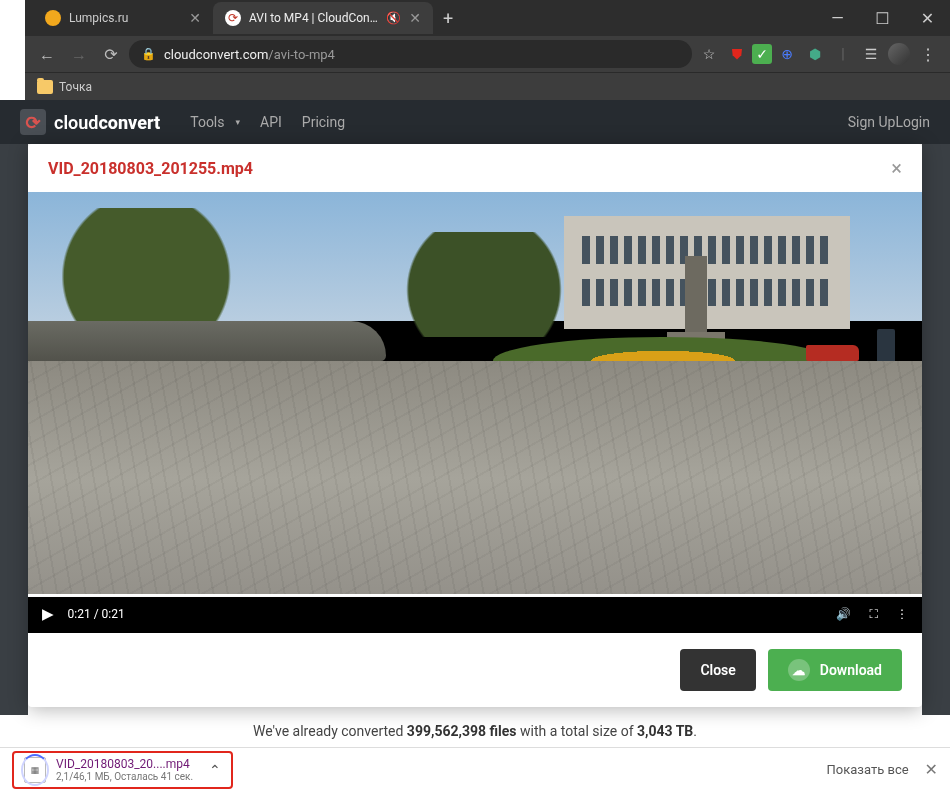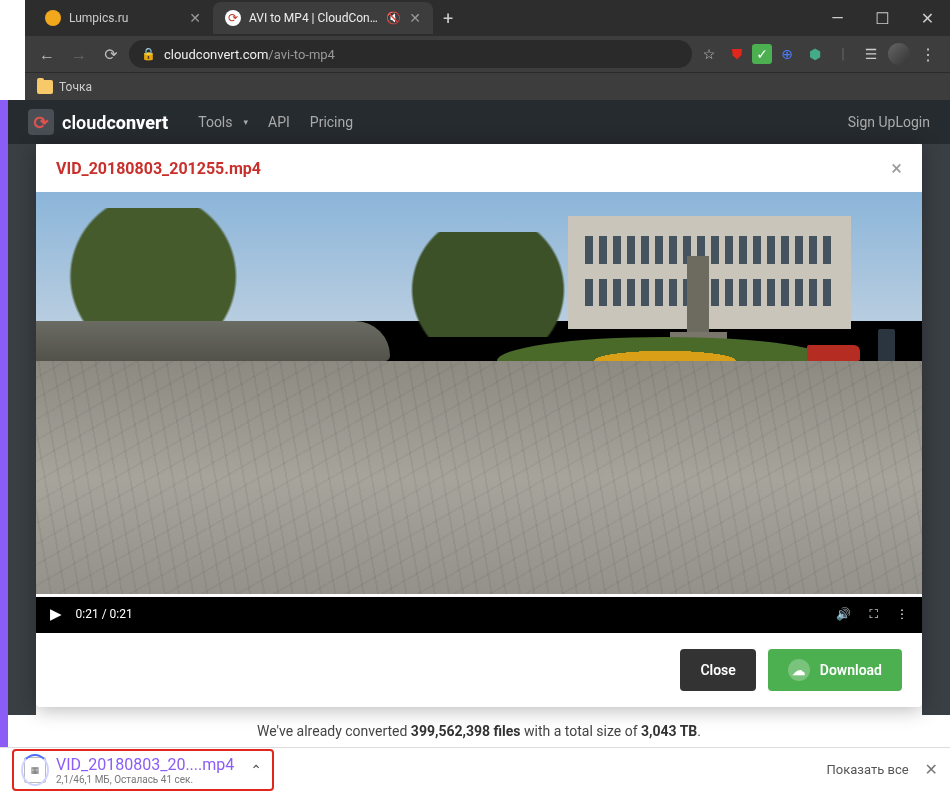--- a/index.html
+++ b/index.html
@@ -28,21 +28,21 @@
 .ext-icon { width: 26px; height: 26px; display: flex; align-items: center; justify-content: center; cursor: pointer; color: #ccc; font-size: 14px; }
 .avatar { width: 22px; height: 22px; border-radius: 50%; background: linear-gradient(135deg, #666, #333); }
 .menu-dots { color: #ccc; cursor: pointer; padding: 0 6px; }
 
 .bookmarks-bar { background: #3d3d3d; height: 28px; display: flex; align-items: center; padding: 0 12px; gap: 6px; font-size: 12px; color: #ccc; border-top: 1px solid #2a2a2a; }
 .bookmark-folder { display: flex; align-items: center; gap: 6px; cursor: pointer; }
 .folder-icon { width: 16px; height: 14px; background: #f7c968; border-radius: 2px; position: relative; }
 .folder-icon::before { content: ''; position: absolute; top: -2px; left: 0; width: 7px; height: 3px; background: #f7c968; border-radius: 2px 2px 0 0; }
 
 
-.page { position: relative; background: #8b5cf6; height: calc(791px - 36px - 36px - 28px - 44px); overflow: hidden; padding-left: 8px; }
+.page { position: relative; background: #8b5cf6; height: calc(791px - 36px - 36px - 28px - 44px); overflow: hidden; }
 .cc-header { background: #262b30; height: 44px; display: flex; align-items: center; padding: 0 20px; color: #fff; font-size: 14px; }
 .cc-logo { display: flex; align-items: center; gap: 8px; font-weight: 600; font-size: 18px; }
 .cc-logo .bold { font-weight: 800; }
 .cc-logo-icon { width: 26px; height: 26px; background: #4a4f55; border-radius: 4px; display: flex; align-items: center; justify-content: center; }
 .cc-logo-icon::before { content: '⟳'; color: #d9534f; font-size: 18px; }
 .cc-nav { display: flex; gap: 20px; margin-left: 30px; color: #aaa; }
 .cc-nav span { cursor: pointer; display: flex; align-items: center; gap: 9px; }
 .cc-right { margin-left: auto; display: flex; color: #aaa; }
 .cc-right span { cursor: pointer; }
 
@@ -85,21 +85,21 @@
 .btn { border: none; border-radius: 4px; padding: 10px 20px; font-size: 14px; font-weight: 600; cursor: pointer; display: flex; align-items: center; gap: 10px; }
 .btn-close { background: #333; color: #fff; }
 .btn-download { background: #4caf50; color: #fff; }
 .dl-icon { width: 22px; height: 22px; border-radius: 50%; background: rgba(255,255,255,.25); display: inline-flex; align-items: center; justify-content: center; font-size: 13px; }
 
 
 .download-shelf { position: absolute; bottom: 0; left: 0; right: 0; height: 44px; background: #fff; border-top: 1px solid #ddd; display: flex; align-items: center; padding: 0 12px; gap: 10px; }
 .download-item { display: flex; align-items: center; gap: 10px; padding: 4px 10px; border: 2px solid #e1261c; border-radius: 4px; cursor: pointer; }
 .download-item .file-icon { width: 22px; height: 26px; border: 1px solid #bbb; border-radius: 2px; position: relative; display: flex; align-items: center; justify-content: center; font-size: 9px; color: #666; }
 .download-item .file-icon::after { content: ''; position: absolute; inset: -4px; border: 2px solid #cfd4ff; border-top-color: #4e6cff; border-radius: 50%; }
-.download-item .file-info .name { font-size: 16px; color: #8b5cf6; }
+.download-item .file-info .name { font-size: 12px; color: #701a75; }
 .download-item .file-info .rate { font-size: 10px; color: #777; }
 .download-item .chev { color: #555; font-size: 14px; margin-left: 6px; }
 .shelf-right { margin-left: auto; display: flex; align-items: center; gap: 16px; }
 .show-all { font-size: 13px; color: #555; cursor: pointer; }
 .shelf-close { color: #777; font-size: 16px; cursor: pointer; }
 .caret { font-size: 9px; margin-left: 2px; }
 </style>
 </head>
 <body>
 

